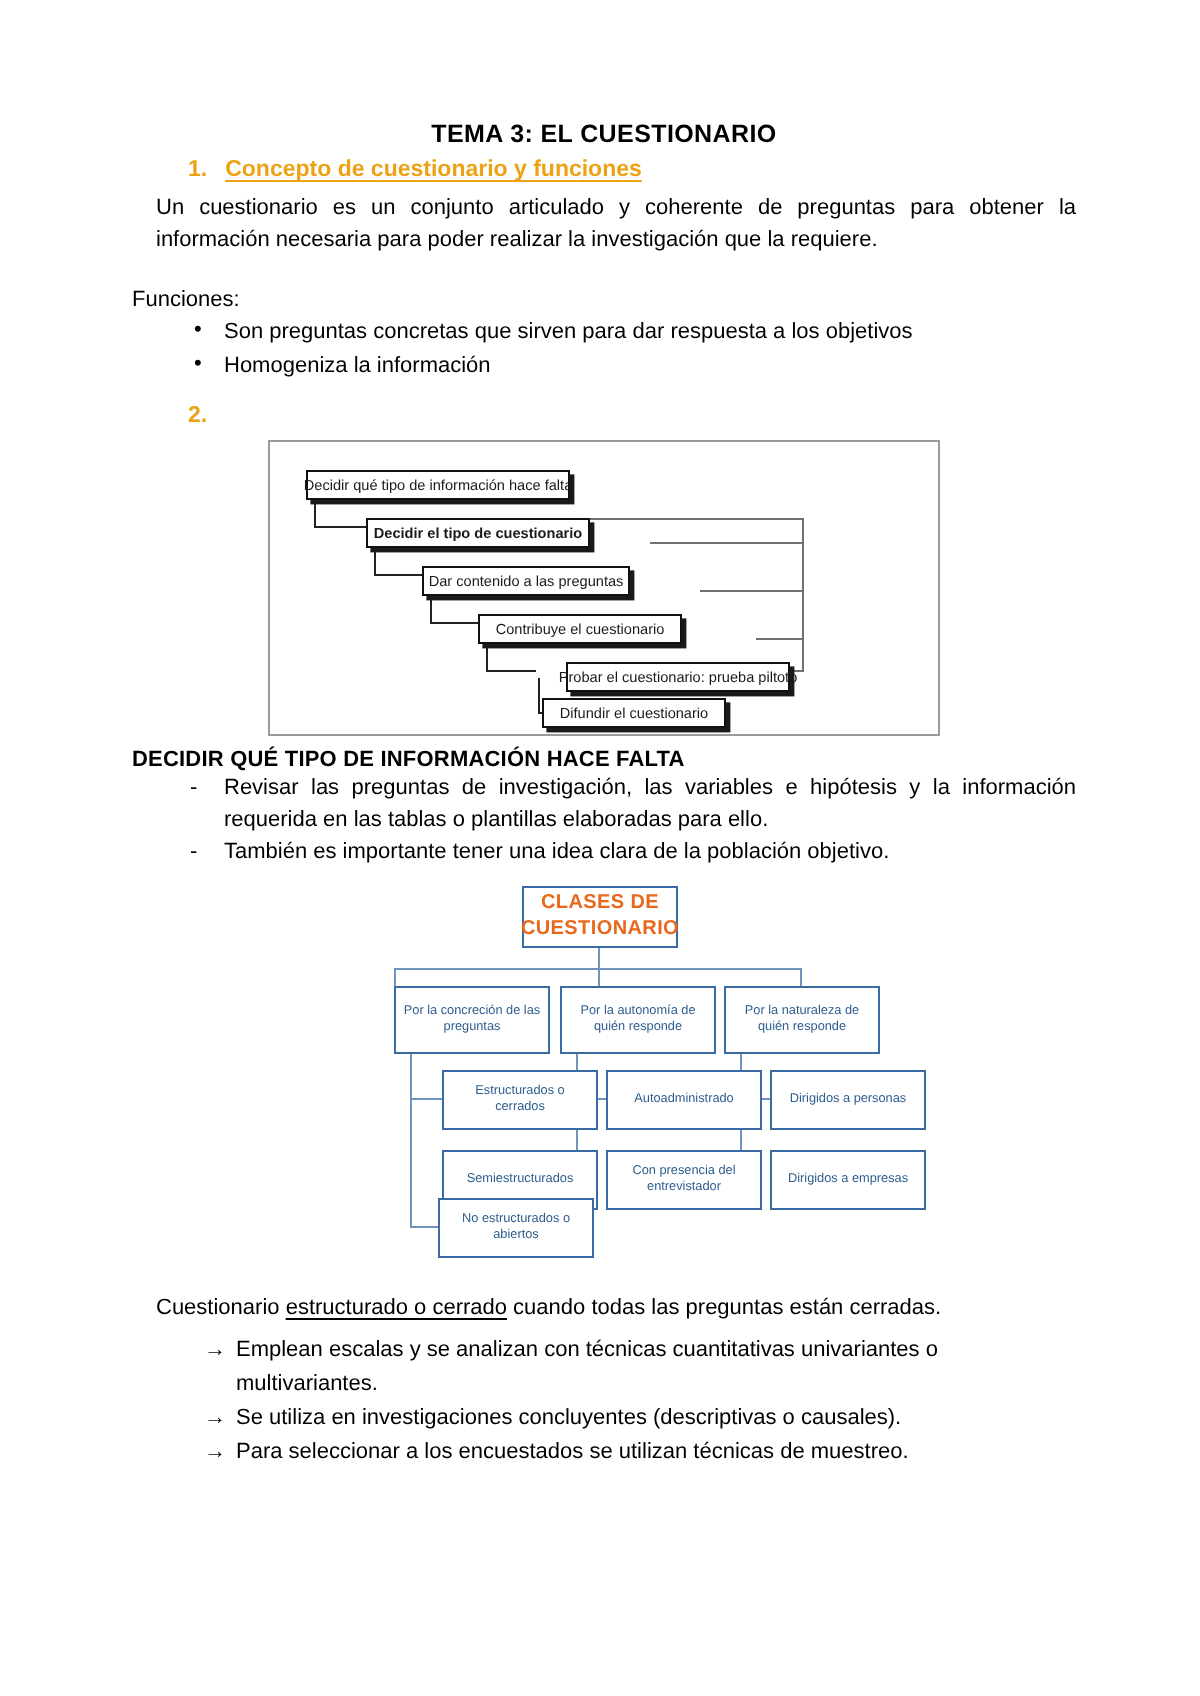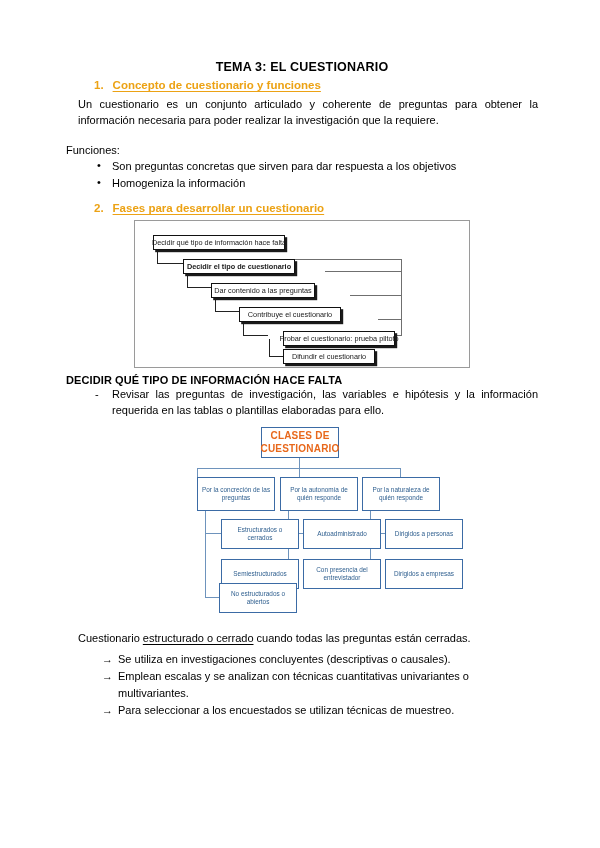--- a/index.html
+++ b/index.html
@@ -218,21 +218,20 @@
 
   <ul class="bullets">
     <li>Son preguntas concretas que sirven para dar respuesta a los objetivos</li>
     <li>Homogeniza la información</li>
   </ul>
 
   <div class="spacer-sm"></div>
 
   <div class="heading-num">
     <span class="num">2.</span>
-    <span class="ttl">Fases para desarrollar un cuestionario</span>
   </div>
 
   <div class="flow-wrap">
     <div class="flow-frame">
 
       <div class="fline v dark" style="left:22px; top:22px; height:21px;"></div>
       <div class="fline h dark" style="left:22px; top:42px; width:26px;"></div>
 
       <div class="fline v dark" style="left:52px; top:46px; height:21px;"></div>
       <div class="fline h dark" style="left:52px; top:66px; width:25px;"></div>
@@ -251,30 +250,31 @@
       <div class="fline h" style="left:190px; top:50px; width:77px;"></div>
       <div class="fline h" style="left:215px; top:74px; width:52px;"></div>
       <div class="fline h" style="left:243px; top:98px; width:24px;"></div>
       <div class="fline h" style="left:256px; top:114px; width:11px;"></div>
 
       <div class="fbox" style="left:18px;  top:14px; width:132px;">Decidir qué tipo de información hace falta</div>
       <div class="fbox" style="left:48px;  top:38px; width:112px;font-weight:bold;">Decidir el tipo de cuestionario</div>
       <div class="fbox" style="left:76px;  top:62px; width:104px;">Dar contenido a las preguntas</div>
       <div class="fbox" style="left:104px; top:86px; width:102px;">Contribuye el cuestionario</div>
       <div class="fbox" style="left:148px; top:110px; width:112px;">Probar el cuestionario: prueba piltoto</div>
-      <div class="fbox" style="left:148px; top:128px; width:92px;">Difundir el cuestionario</div>
+      <div class="fbox" style="left:136px; top:128px; width:92px;">Difundir el cuestionario</div>
 
     </div>
   </div>
 
   <div class="spacer-xs"></div>
 
   <div class="sec-caps">DECIDIR QUÉ TIPO DE INFORMACIÓN HACE FALTA</div>
   <ul class="dashes">
     <li>Revisar las preguntas de investigación, las variables e hipótesis y la información requerida en las tablas o plantillas elaboradas para ello.</li>
+    <li>También es importante tener una idea clara de la población objetivo.</li>
   </ul>
 
   <div class="tree-wrap">
     <div class="tree">
 
       <div class="tbox root" style="left:104px; top:0px; width:78px; height:31px; flex-direction:column;">
         <span>CLASES DE</span>
         <span>CUESTIONARIO</span>
       </div>
 
@@ -306,18 +306,18 @@
       <div class="tbox" style="left:228px; top:132px; width:78px; height:30px;">Dirigidos a empresas</div>
 
     </div>
   </div>
 
   <p class="body" style="margin-top:4px;">
     <span>Cuestionario </span><span class="u">estructurado o cerrado</span><span> cuando todas las preguntas están cerradas.</span>
   </p>
 
   <ul class="arrows">
+    <li>Emplean escalas y se analizan con técnicas cuantitativas univariantes o multivariantes.</li>
     <li>Se utiliza en investigaciones concluyentes (descriptivas o causales).</li>
-    <li>Emplean escalas y se analizan con técnicas cuantitativas univariantes o multivariantes.</li>
     <li>Para seleccionar a los encuestados se utilizan técnicas de muestreo.</li>
   </ul>
 
 </div>
 
 </body></html>

